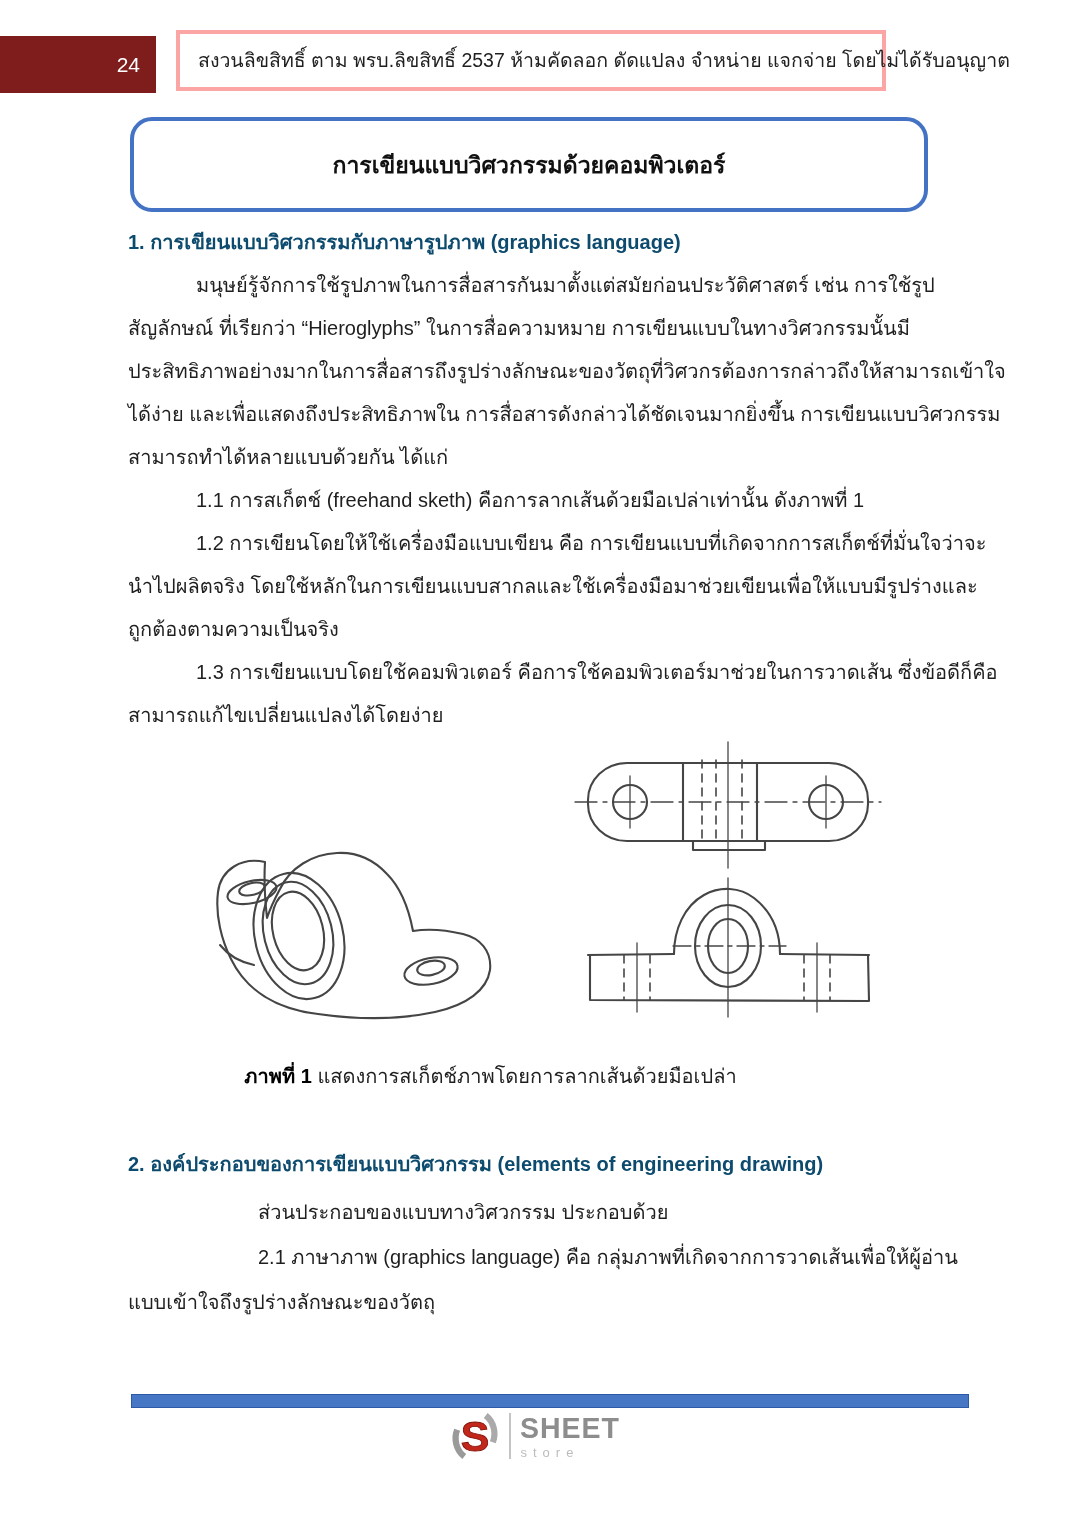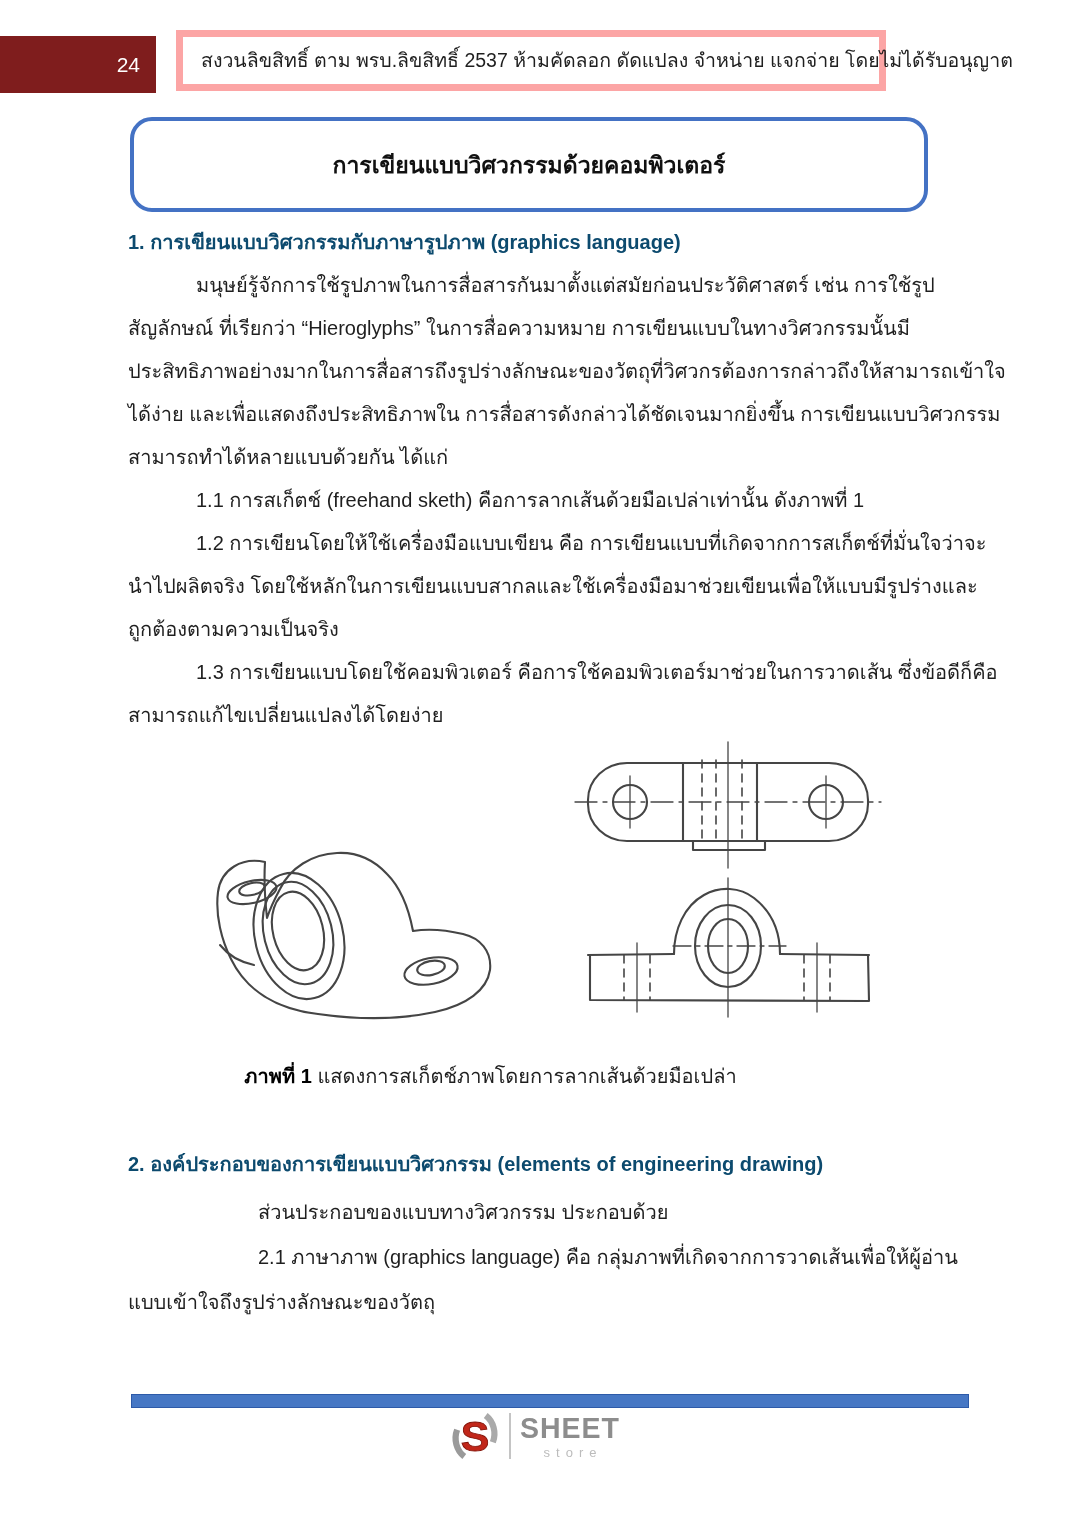--- a/index.html
+++ b/index.html
@@ -10,21 +10,21 @@
   }
   
   .page-num-box {
     position:absolute; left:0; top:36px; width:156px; height:57px;
     background:#7f1d1d; color:#fff; font-size:21px;
     display:flex; align-items:center; justify-content:flex-end; padding-right:16px;
     box-sizing:border-box;
   }
   .copyright-box {
     position:absolute; left:176px; top:30px; width:710px; height:61px;
-    border:7px solid #fca5a5; box-sizing:border-box;
+    border:4px solid #fca5a5; box-sizing:border-box;
     display:flex; align-items:center; padding-left:18px; font-size:19.5px;
     white-space:nowrap;
   }
   .title-box {
     position:absolute; left:130px; top:117px; width:798px; height:95px;
     border:4px solid #4472c4; border-radius:22px; box-sizing:border-box;
     display:flex; align-items:center; justify-content:center;
     font-size:23px; font-weight:bold; color:#111;
   }
   
@@ -44,21 +44,21 @@
     background:#4677c4; border:1px solid #2d5aa8; box-sizing:border-box;
   }
   .logo {
     position:absolute; left:0; top:1408px; width:1076px; height:56px;
     display:flex; align-items:center; justify-content:center; gap:9px;
   }
   .logo-divider { width:2px; height:46px; background:#c4c4c4; }
   .logo-text-block { display:flex; flex-direction:column; line-height:1; }
   .logo-title { font-size:30px; font-weight:bold; color:#8d8d8d; letter-spacing:1px;
                 transform:scaleX(0.95); transform-origin:left; }
-  .logo-subtitle { font-size:13px; color:#bcbcbc; letter-spacing:6px; margin-top:3px;text-align:center; }
+  .logo-subtitle { font-size:13px; color:#bcbcbc; letter-spacing:6px; margin-top:3px; }
 </style>
 </head>
 <body>
 
 <div class="page-num-box">
   <span>24</span>
 </div>
 <div class="copyright-box">
   <span>สงวนลิขสิทธิ์ ตาม พรบ.ลิขสิทธิ์ 2537 ห้ามคัดลอก ดัดแปลง จำหน่าย แจกจ่าย โดยไม่ได้รับอนุญาต</span>
 </div>

